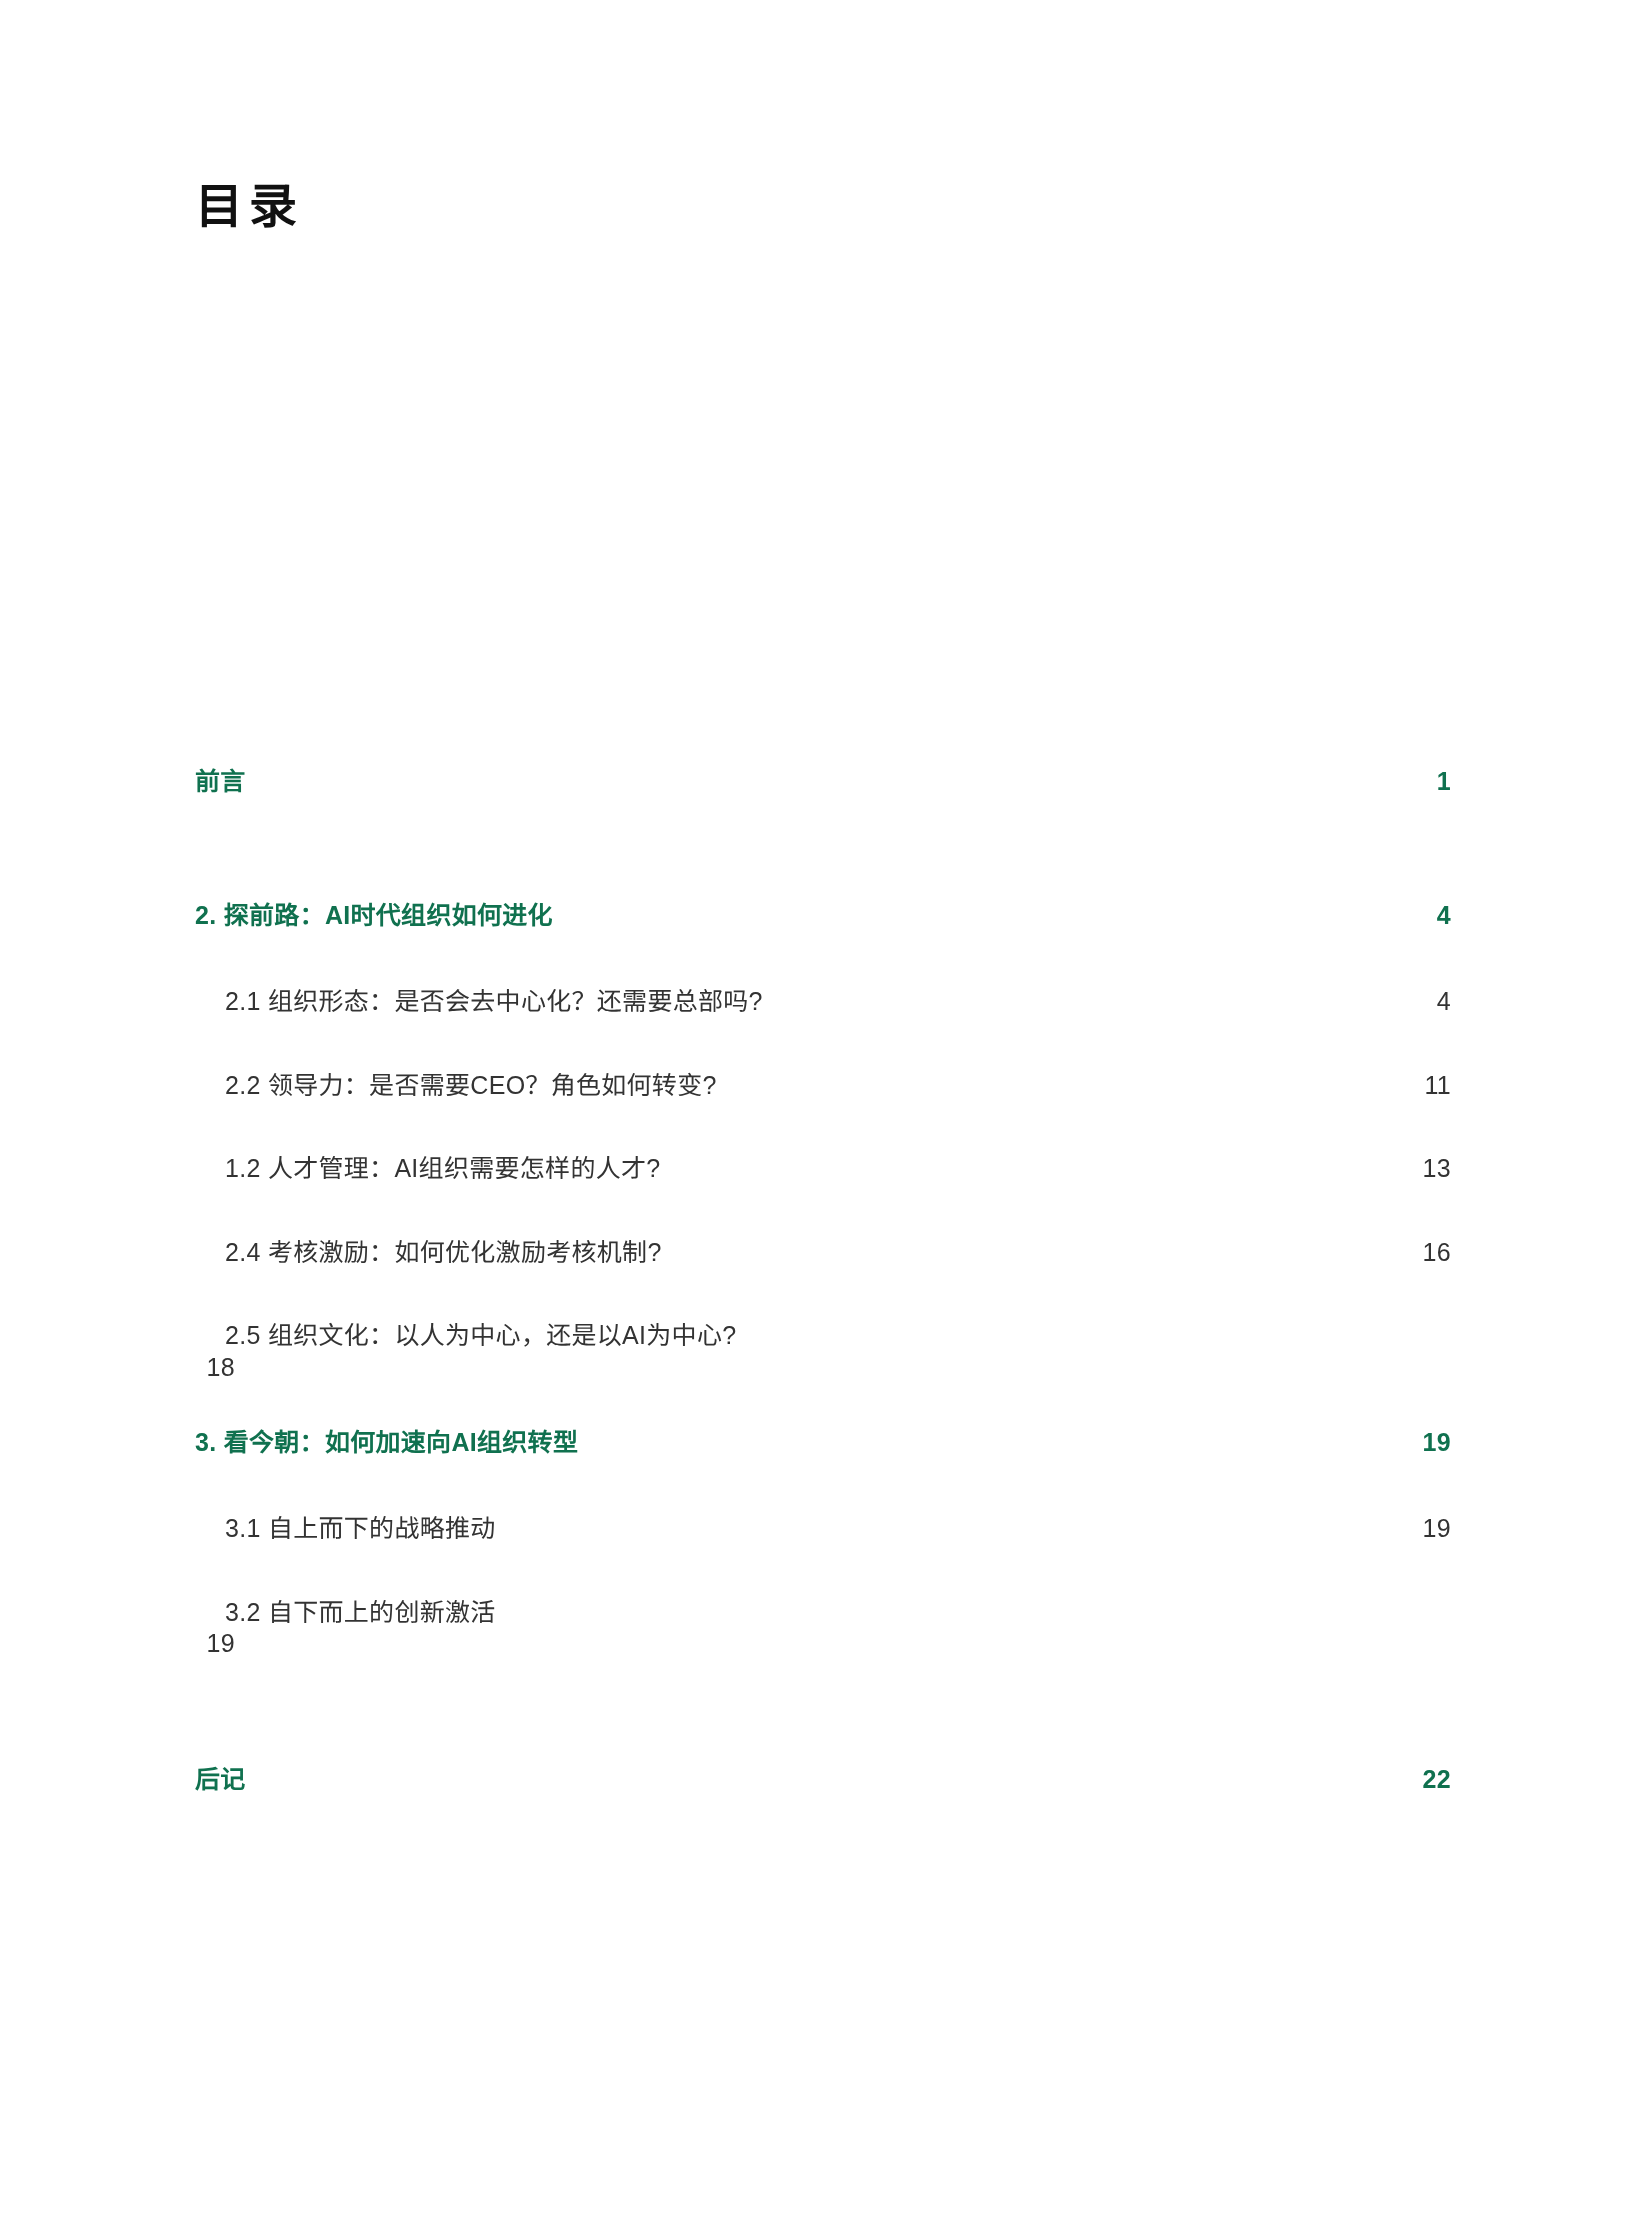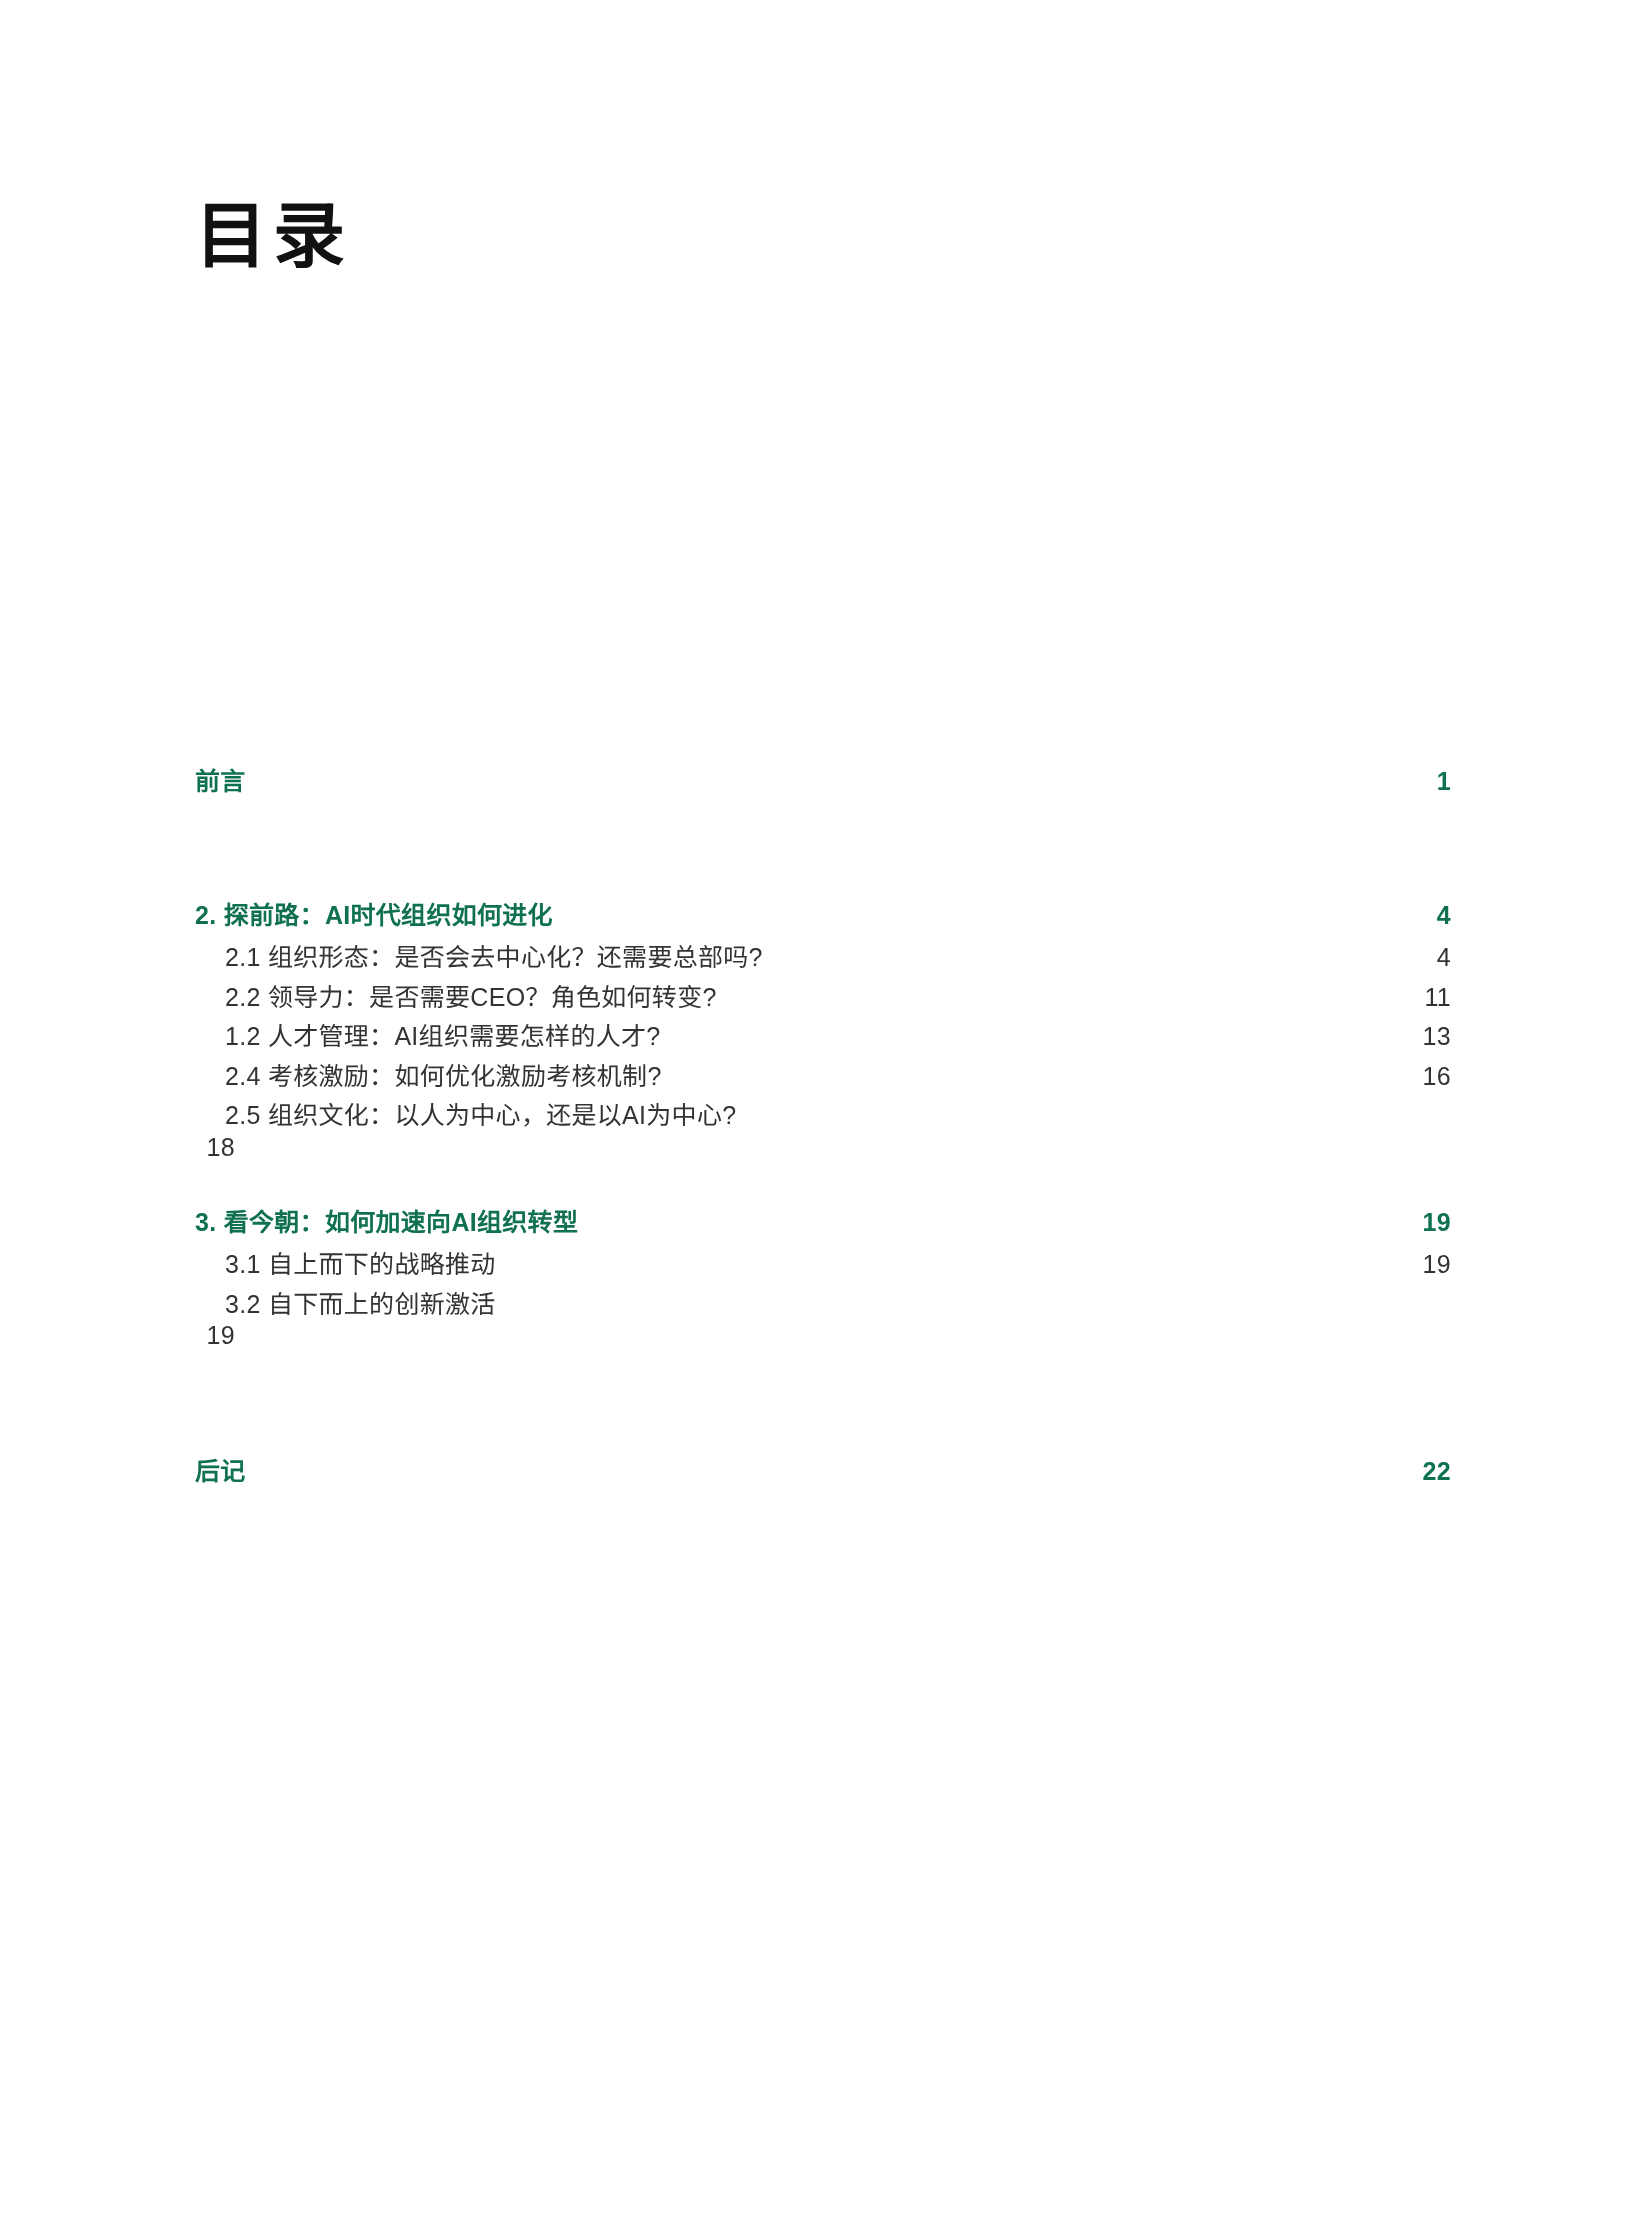--- a/index.html
+++ b/index.html
@@ -18,22 +18,22 @@
   }
   .page {
     position: absolute;
     inset: 0;
     background: #ffffff;
   }
   .page-title {
     position: absolute;
     left: 195px;
     top: 149px;
-    font-family: Liberation Sans, sans-serif;
-    font-size: 72px;
+    font-family: Liberation Serif, serif;
+    font-size: 48px;
     font-weight: 700;
     letter-spacing: 6px;
     color: #111111;
     line-height: 1.1;
   }
   .toc {
     position: absolute;
     left: 195px;
     top: 766px;
     width: 1256px;
@@ -68,20 +68,21 @@
   
   .lvl2 {
     color: #333333;
     font-weight: 400;
     font-size: 25px;
     line-height: 1.26;
     letter-spacing: 0.3px;
   }
   .lvl2 .toc-label {
     padding-left: 30px;
+    margin-top: 44px;
   }
   .lvl2 .toc-page {
     font-weight: 400;
     color: #333333;
     font-size: 25px;
     min-width: 40px;
     text-align: right;
   }
   .gap-xl { height: 52px; }
   .gap-l  { height: 44px; }

